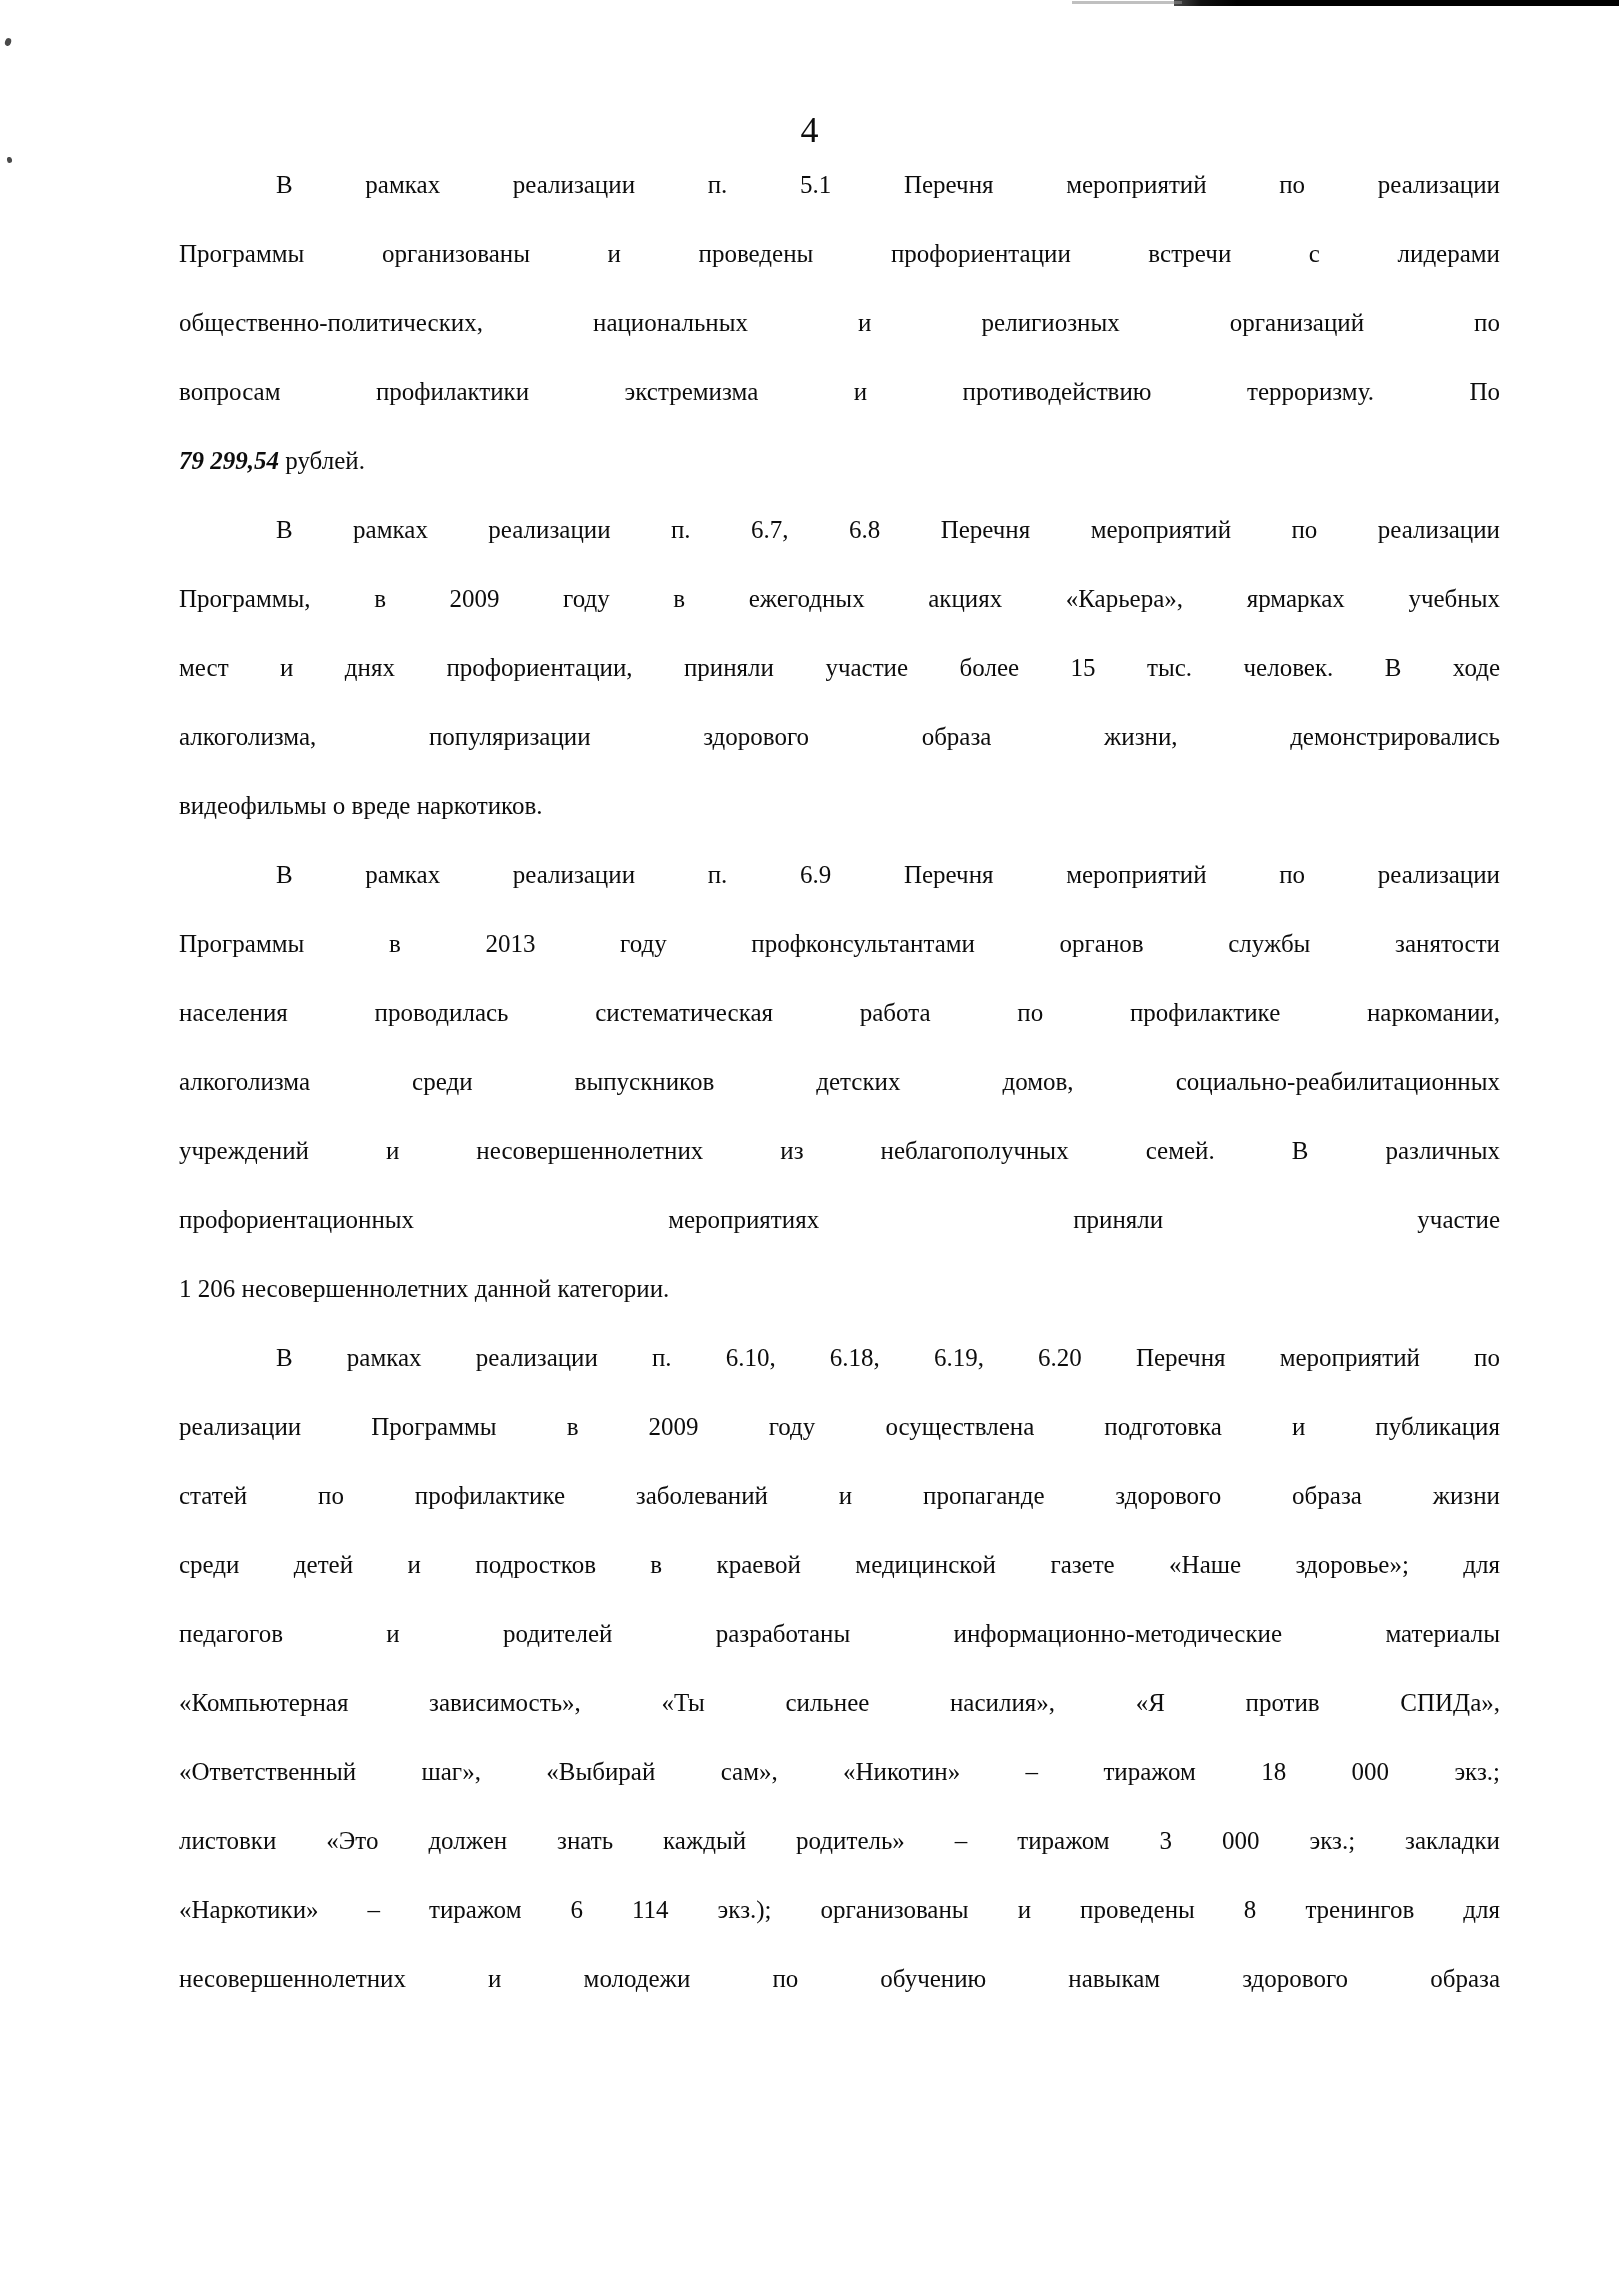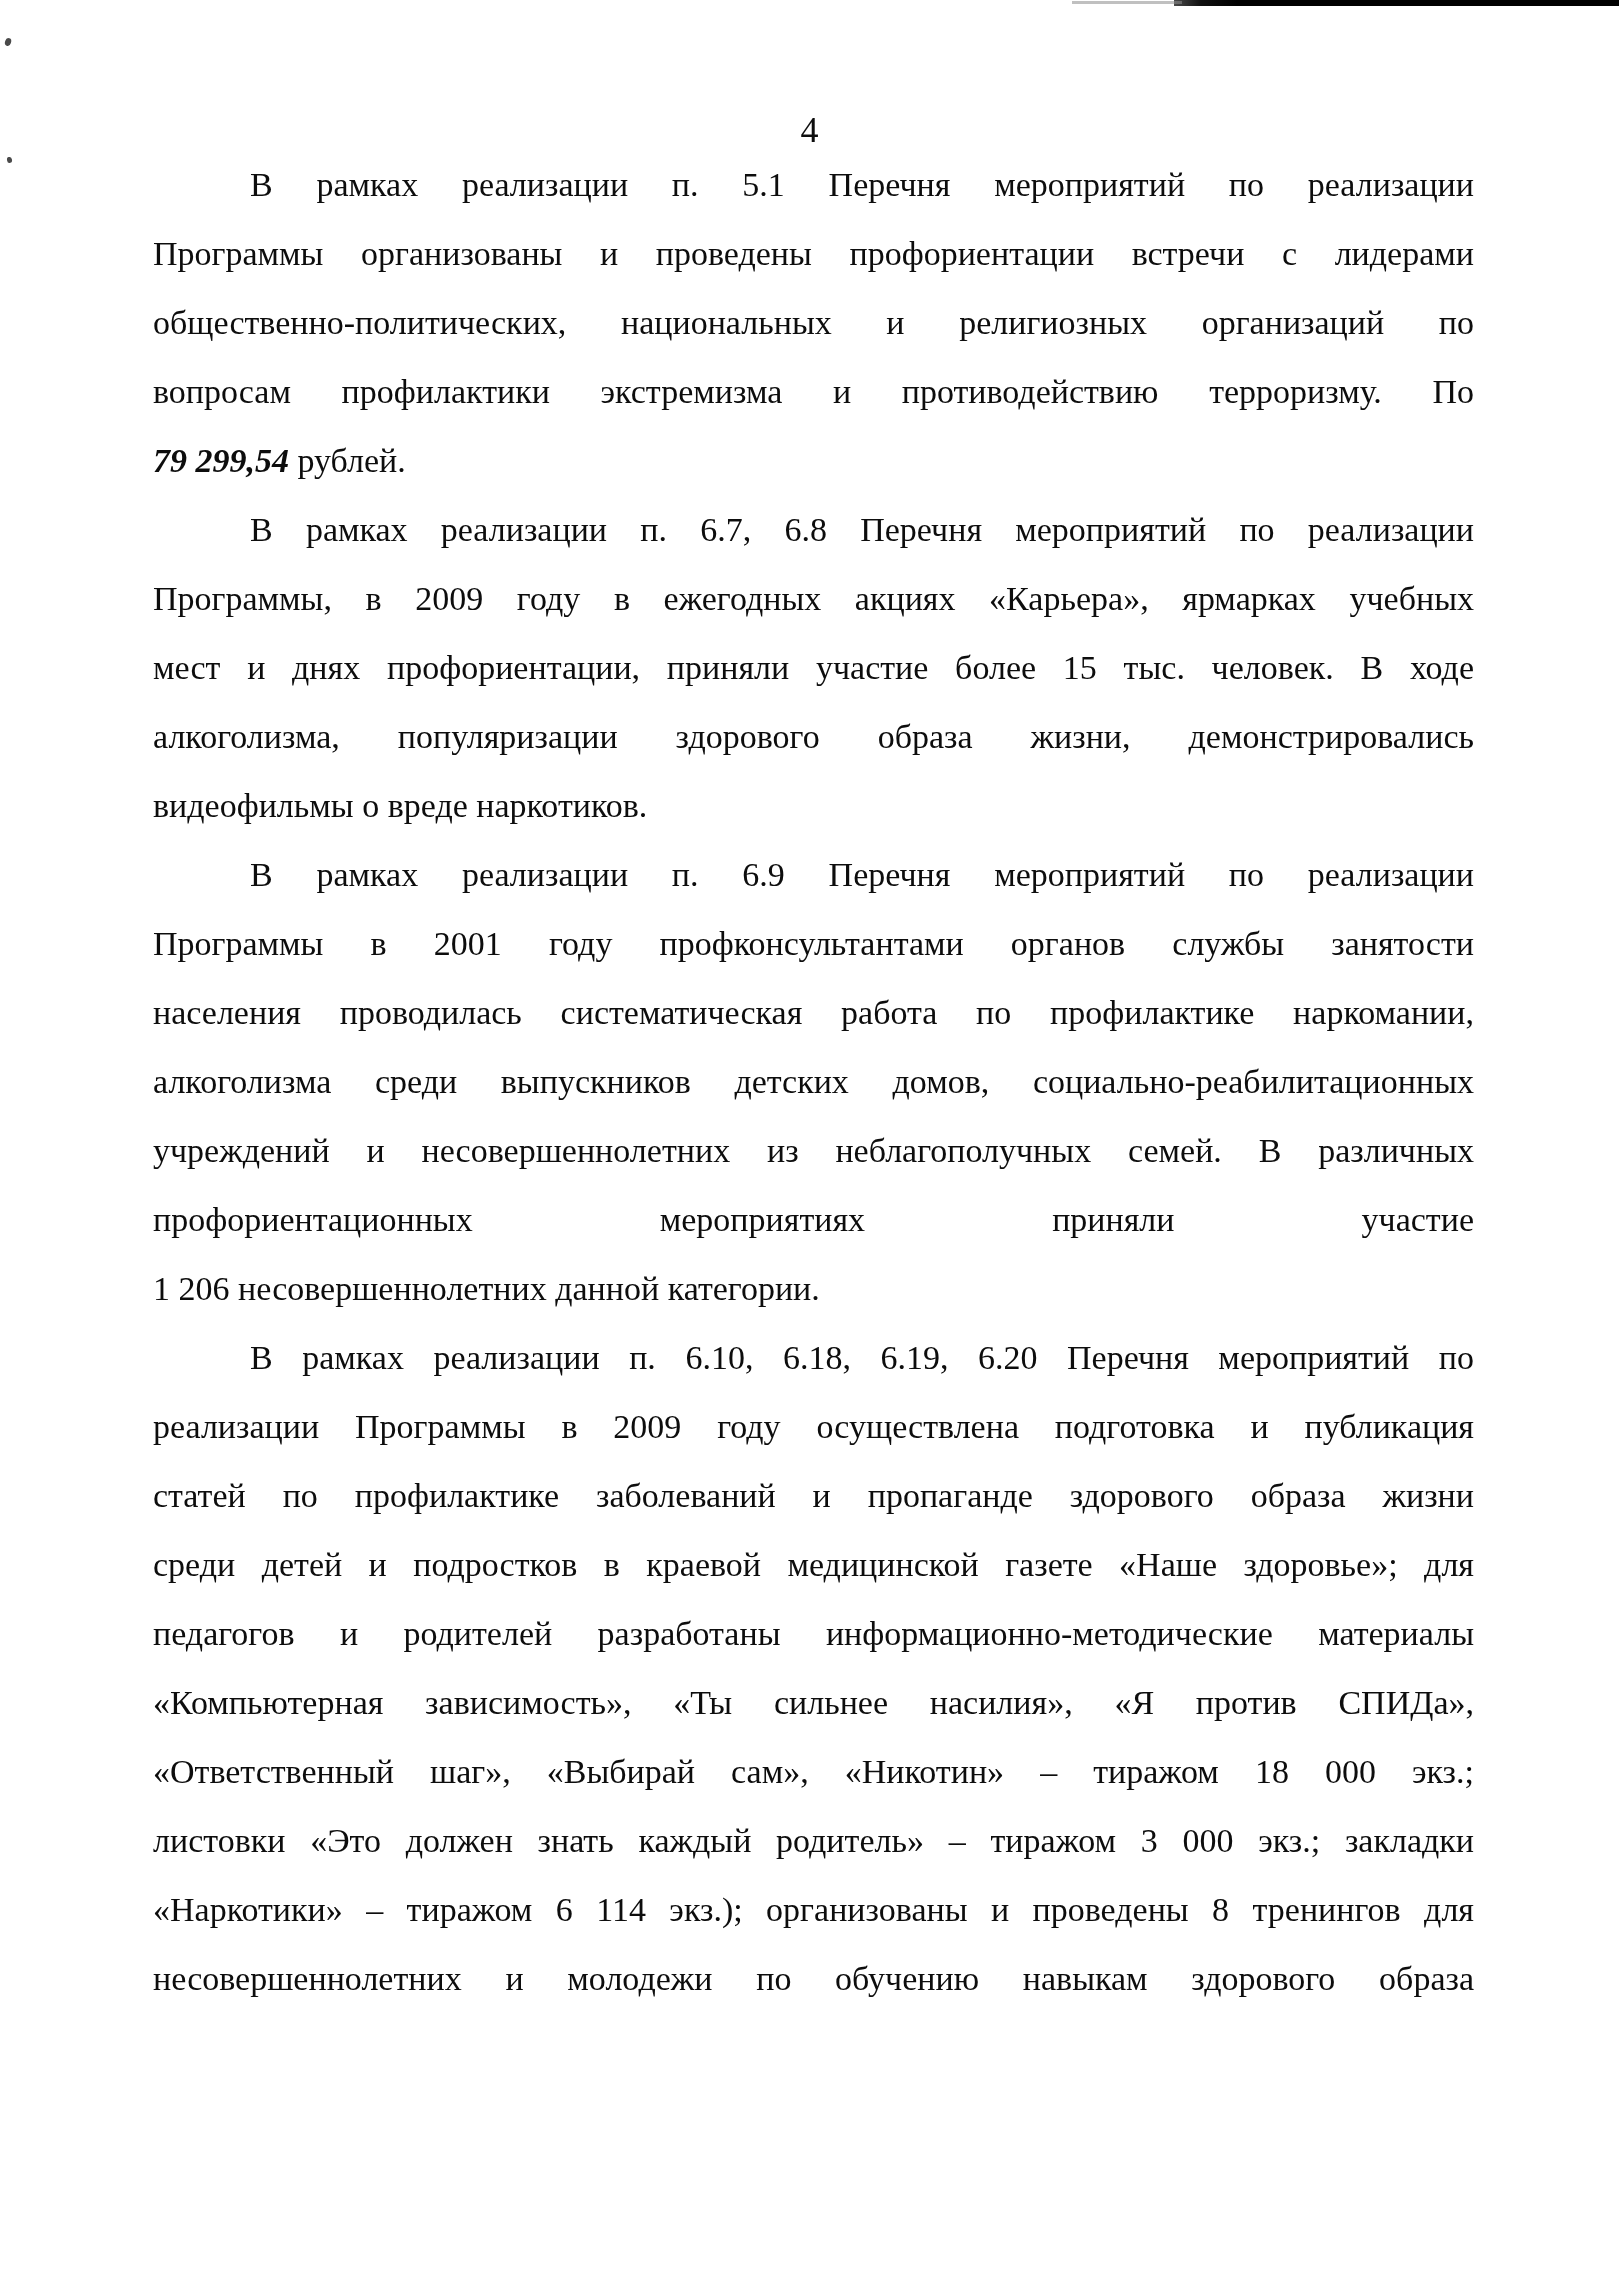--- a/index.html
+++ b/index.html
@@ -22,22 +22,22 @@
   }
   
   .speck{position:absolute;background:#4a4a4a;border-radius:50%;}
   .speck.s1{left:5.2px;top:38px;width:5.8px;height:8.4px;transform:rotate(18deg);}
   .speck.s2{left:6.5px;top:157px;width:4.5px;height:5.8px;transform:rotate(-10deg);}
   .pageno{
     position:absolute;top:96px;left:0;width:1619px;
     text-align:center;font-size:36px;line-height:69px;
   }
   .textblock{
-    position:absolute;left:153px;top:150px;width:1321px;
-    font-size:34px;line-height:69px;
+    position:absolute;left:179px;top:150px;width:1321px;
+    font-size:25px;line-height:69px;
   }
   .para{margin:0;}
   .line{
     text-align:justify;
     text-align-last:justify;
     white-space:normal;
   }
   .line.first{text-indent:97px;}
   .line.end{text-align-last:left;text-indent:0;}
   .bold{font-weight:bold;font-style:italic;}
@@ -67,21 +67,21 @@
     <div class="para">
       <div class="line first">В рамках реализации п. 6.7, 6.8 Перечня мероприятий по реализации</div>
       <div class="line">Программы, в 2009 году в ежегодных акциях «Карьера», ярмарках учебных</div>
       <div class="line">мест и днях профориентации, приняли участие более 15 тыс. человек. В ходе</div>
       <div class="line">алкоголизма, популяризации здорового образа жизни, демонстрировались</div>
       <div class="line end">видеофильмы о вреде наркотиков.</div>
     </div>
 
     <div class="para">
       <div class="line first">В рамках реализации п. 6.9 Перечня мероприятий по реализации</div>
-      <div class="line">Программы в 2001 году профконсультантами органов службы занятости</div>
+      <div class="line">Программы в 2013 году профконсультантами органов службы занятости</div>
       <div class="line">населения проводилась систематическая работа по профилактике наркомании,</div>
       <div class="line">алкоголизма среди выпускников детских домов, социально-реабилитационных</div>
       <div class="line">учреждений и несовершеннолетних из неблагополучных семей. В различных</div>
       <div class="line">профориентационных мероприятиях приняли участие</div>
       <div class="line end">1&nbsp;206 несовершеннолетних данной категории.</div>
     </div>
 
     <div class="para">
       <div class="line first">В рамках реализации п. 6.10, 6.18, 6.19, 6.20 Перечня мероприятий по</div>
       <div class="line">реализации Программы в 2009 году осуществлена подготовка и публикация</div>

